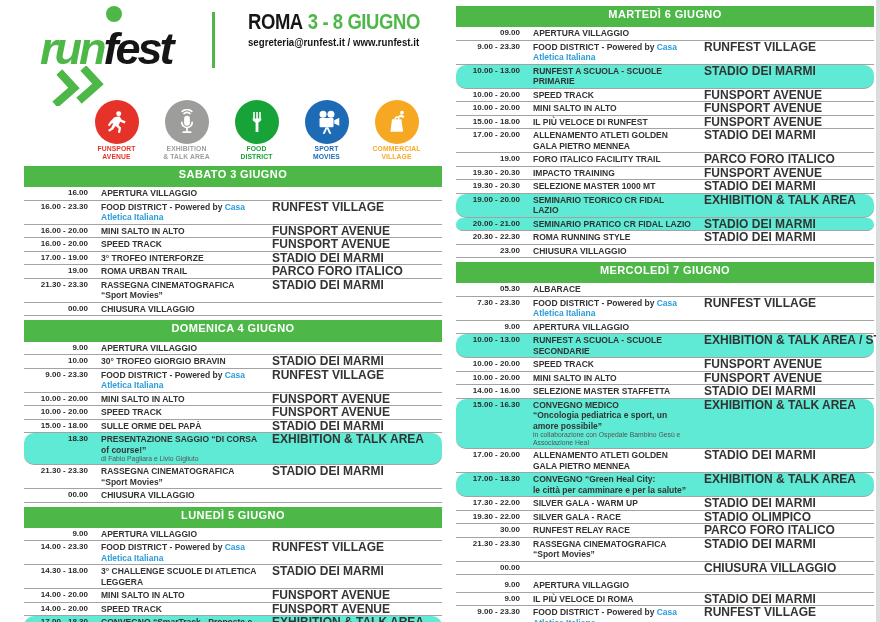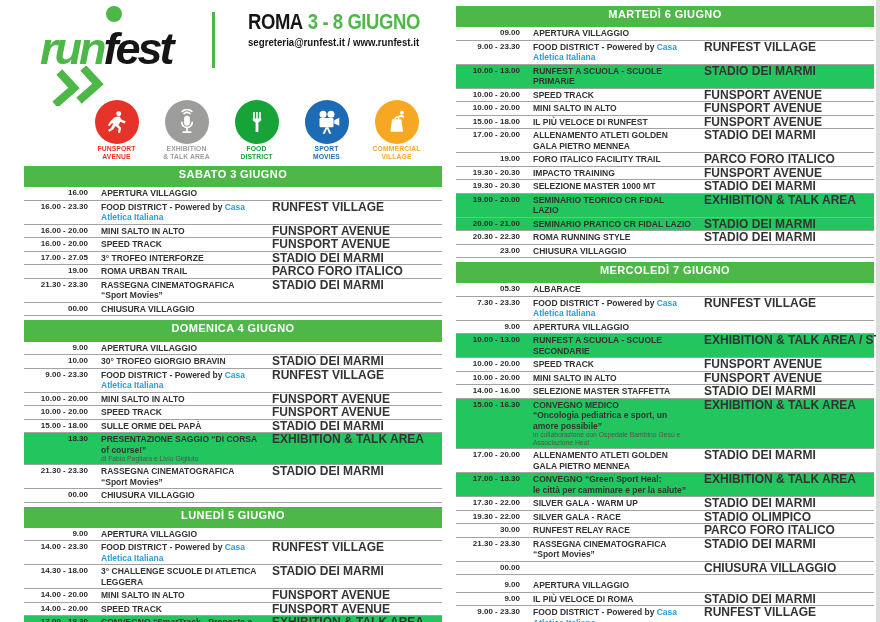--- a/index.html
+++ b/index.html
@@ -36,21 +36,21 @@
                   display:flex; align-items:center; justify-content:center; }
   .badge-label { font-size:6.8px; font-weight:bold; line-height:1.2; margin-top:1px;
                  letter-spacing:0.1px; transform:scaleY(1.05); }
 
   
   .day { margin-bottom:4px; }
   .day-bar { background:#4db848; color:#ffffff; text-align:center; font-size:11px;
              font-weight:bold; padding:2px 0 7px; letter-spacing:0.4px; line-height:1.1; }
   .row { display:grid; grid-template-columns:64px 1fr 170px; column-gap:13px;
          border-bottom:1px solid #a3a3a3; padding:1px 0; align-items:start; }
-  .row.bg-gray { background:#22c55e; }
+  .row.bg-gray { background:#5eead4;border-radius:10px; }
   .cell-time { text-align:right; font-size:8px; font-weight:bold; white-space:nowrap; line-height:10.5px; }
   .cell-title { font-size:8.5px; font-weight:bold; line-height:10.5px; color:#333; }
   .title-sub { font-size:8.5px; font-weight:bold; line-height:10.5px; }
   .title-note { font-size:6.8px; font-weight:normal; line-height:8px; color:#555; }
   .cell-loc { font-size:12px; font-weight:bold; white-space:nowrap; line-height:10.5px; color:#333; }
   .casa-link { color:#2b9cd8; }
 </style>
 </head>
 <body>
 
@@ -155,21 +155,21 @@
             <div class="cell-time">16.00 - 20.00</div>
             <div class="cell-title"><span>MINI SALTO IN ALTO</span></div>
             <div class="cell-loc">FUNSPORT AVENUE</div>
           </div>
           <div class="row">
             <div class="cell-time">16.00 - 20.00</div>
             <div class="cell-title"><span>SPEED TRACK</span></div>
             <div class="cell-loc">FUNSPORT AVENUE</div>
           </div>
           <div class="row">
-            <div class="cell-time">17.00 - 27.05</div>
+            <div class="cell-time">17.00 - 19.00</div>
             <div class="cell-title"><span>3° TROFEO INTERFORZE</span></div>
             <div class="cell-loc">STADIO DEI MARMI</div>
           </div>
           <div class="row">
             <div class="cell-time">19.00</div>
             <div class="cell-title"><span>ROMA URBAN TRAIL</span></div>
             <div class="cell-loc">PARCO FORO ITALICO</div>
           </div>
           <div class="row">
             <div class="cell-time">21.30 - 23.30</div>
@@ -382,21 +382,21 @@
           <div class="cell-title"><span>CONVEGNO MEDICO</span><div class="title-sub">“Oncologia pediatrica e sport, un amore possibile”</div><div class="title-note">in collaborazione con Ospedale Bambino Gesù e Associazione Heal</div></div>
           <div class="cell-loc">EXHIBITION &amp; TALK AREA</div>
         </div>
         <div class="row">
           <div class="cell-time">17.00 - 20.00</div>
           <div class="cell-title"><span>ALLENAMENTO ATLETI GOLDEN GALA PIETRO MENNEA</span></div>
           <div class="cell-loc">STADIO DEI MARMI</div>
         </div>
         <div class="row bg-gray">
           <div class="cell-time">17.00 - 18.30</div>
-          <div class="cell-title"><span>CONVEGNO “Green Sport Heal:</span><div class="title-sub">le città per camminare e per la salute”</div></div>
+          <div class="cell-title"><span>CONVEGNO “Green Heal City:</span><div class="title-sub">le città per camminare e per la salute”</div></div>
           <div class="cell-loc">EXHIBITION &amp; TALK AREA</div>
         </div>
         <div class="row">
           <div class="cell-time">17.30 - 22.00</div>
           <div class="cell-title"><span>SILVER GALA - WARM UP</span></div>
           <div class="cell-loc">STADIO DEI MARMI</div>
         </div>
         <div class="row">
           <div class="cell-time">19.30 - 22.00</div>
           <div class="cell-title"><span>SILVER GALA - RACE</span></div>

